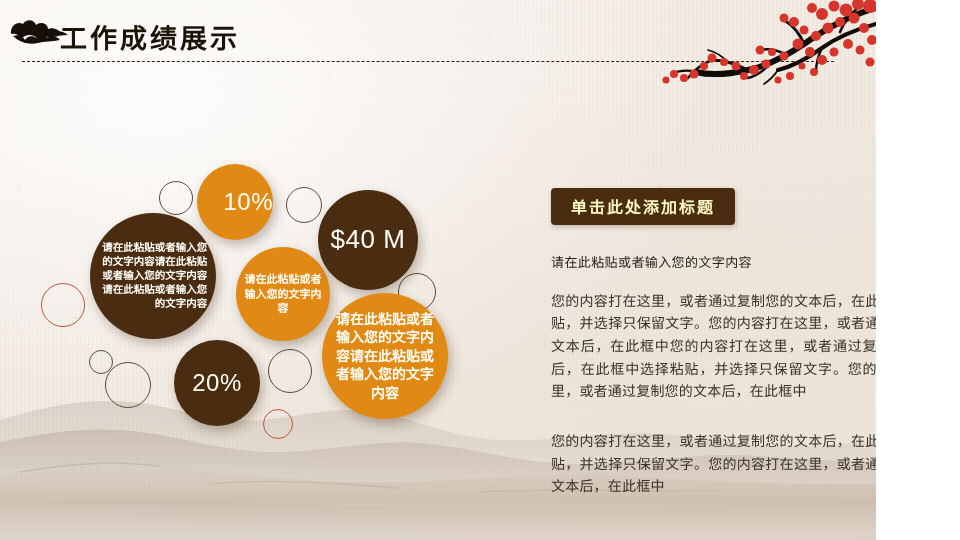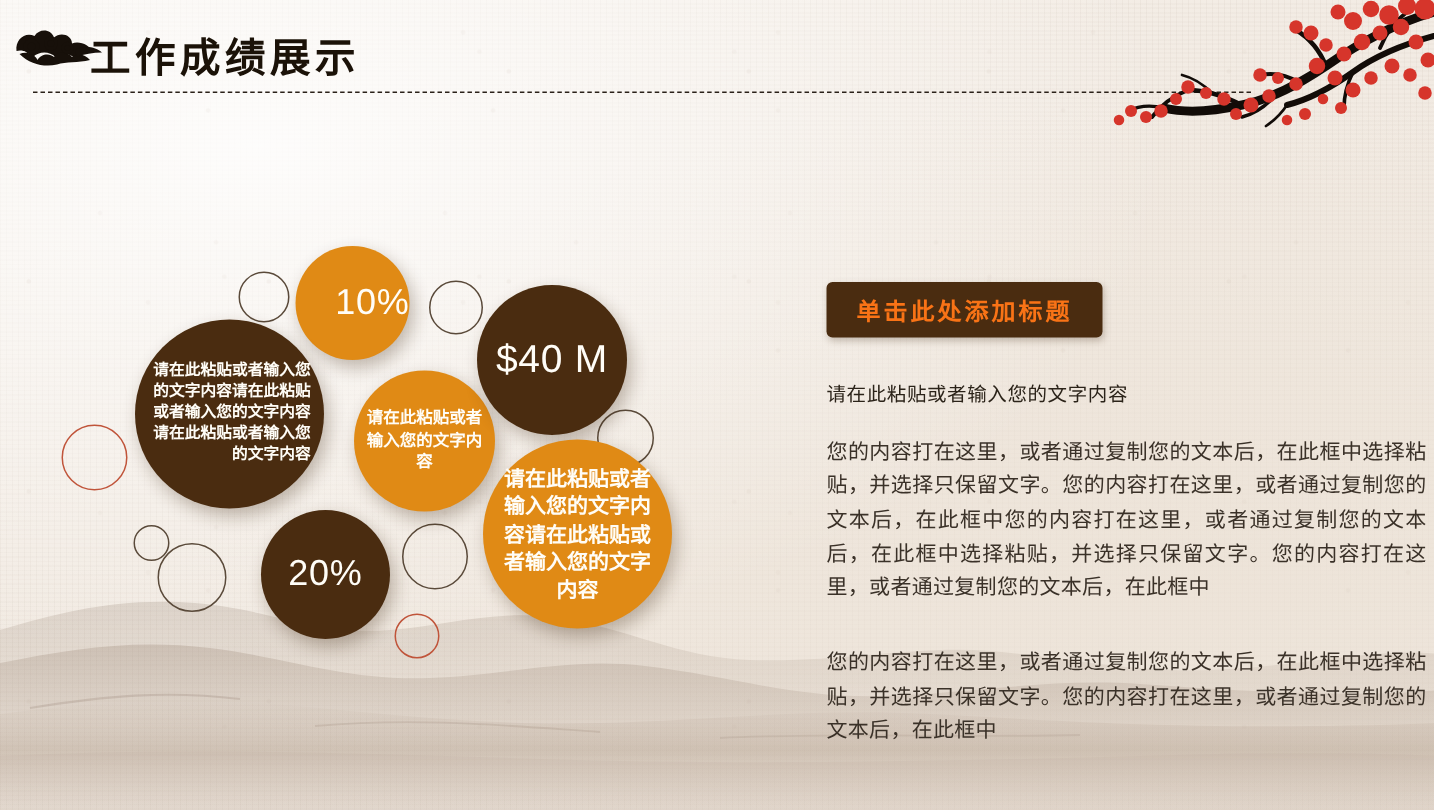--- a/index.html
+++ b/index.html
@@ -3,21 +3,21 @@
 <meta charset="utf-8">
 <title>工作成绩展示</title>
 <style>
   html, body {
     margin: 0;
     padding: 0;
     background: #ffffff;
   }
   #slide {
     position: relative;
-    width: 956px;
+    width: 876px;
     height: 540px;
     overflow: hidden;
     font-family: "Liberation Sans", "DejaVu Sans", sans-serif;
     background-color: #f3ece5;
     background-image:
       radial-gradient(ellipse at 18% 18%, rgba(255,255,255,0.85) 0%, rgba(255,255,255,0) 55%),
       radial-gradient(ellipse at 82% 70%, rgba(236,226,214,0.75) 0%, rgba(236,226,214,0) 60%),
       repeating-linear-gradient(90deg,
         rgba(186,170,155,0.10) 0px,
         rgba(186,170,155,0.10) 1px,
@@ -144,21 +144,21 @@
   
   .right-col {
     position: absolute;
     left: 551px;
     top: 188px;
     width: 400px;
   }
   .pill {
     display: inline-block;
     background: #4a2c10;
-    color: #f97316;
+    color: #fef9c3;
     font-size: 16px;
     font-weight: bold;
     letter-spacing: 2px;
     padding: 6px 20px 7px 20px;
     border-radius: 4px;
     font-family: "DejaVu Serif", "Liberation Serif", serif;
     box-shadow: 1px 2px 5px rgba(60,38,14,.26);
   }
   .lead {
     margin-top: 28px;

